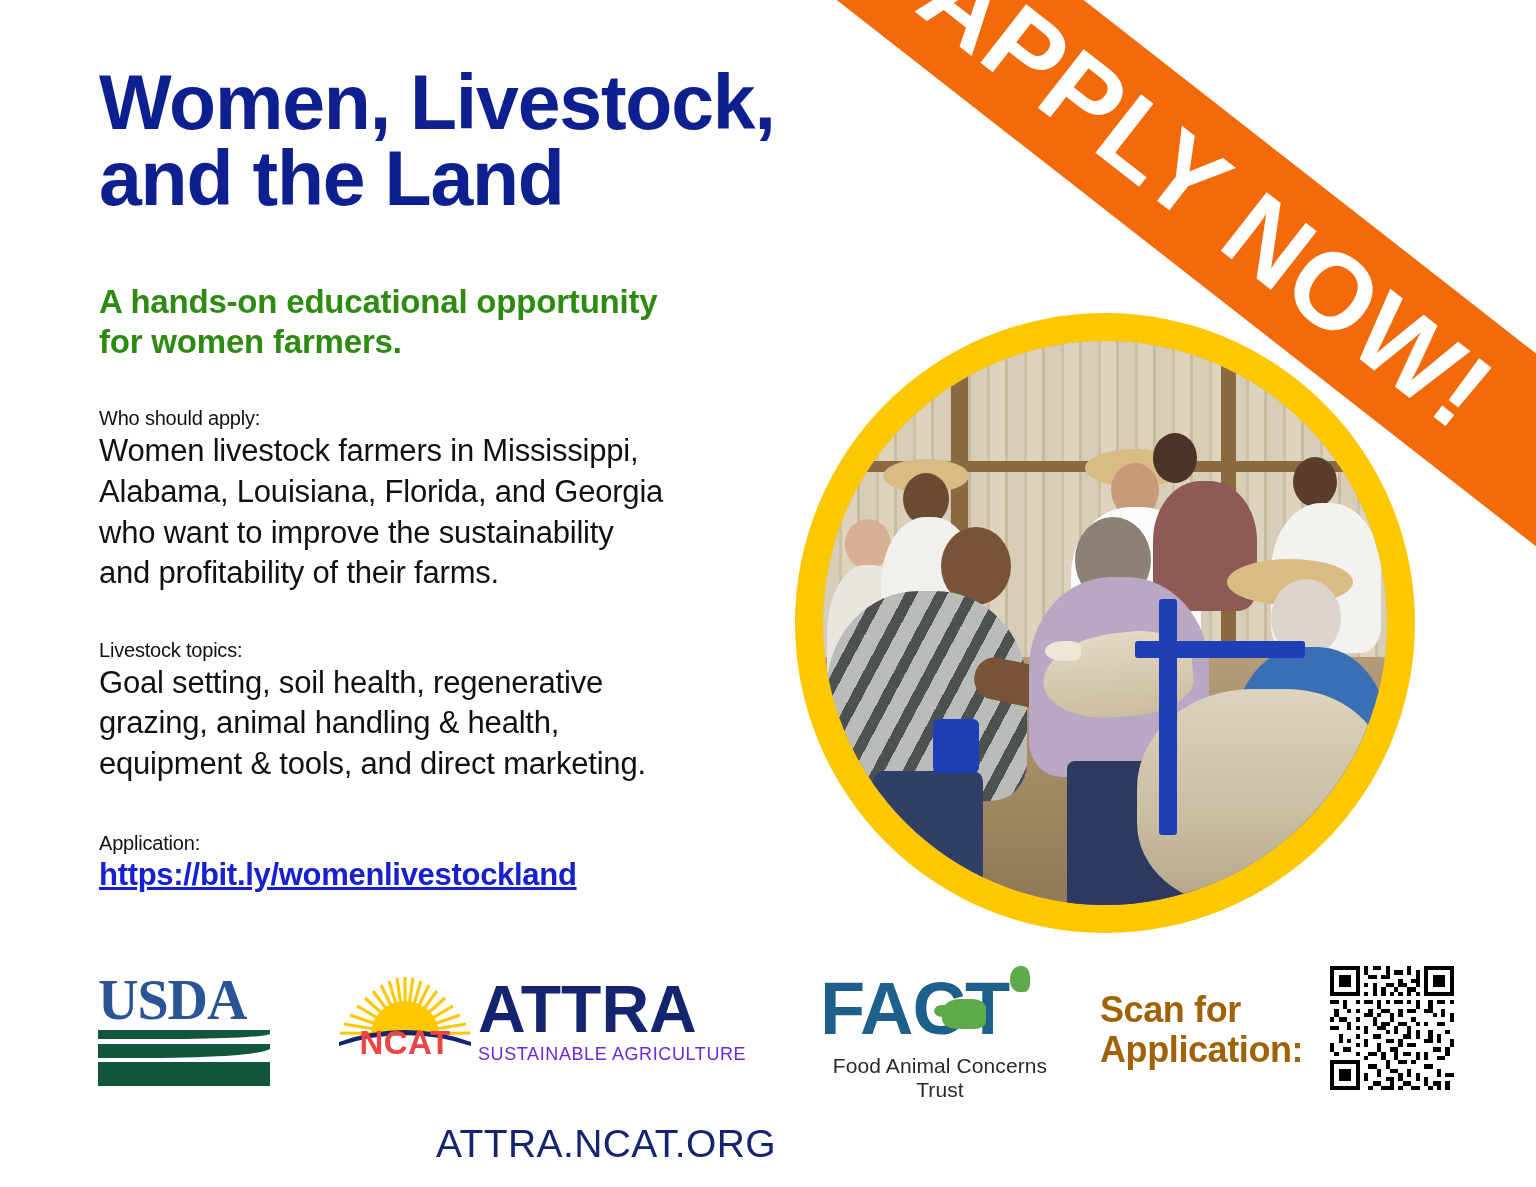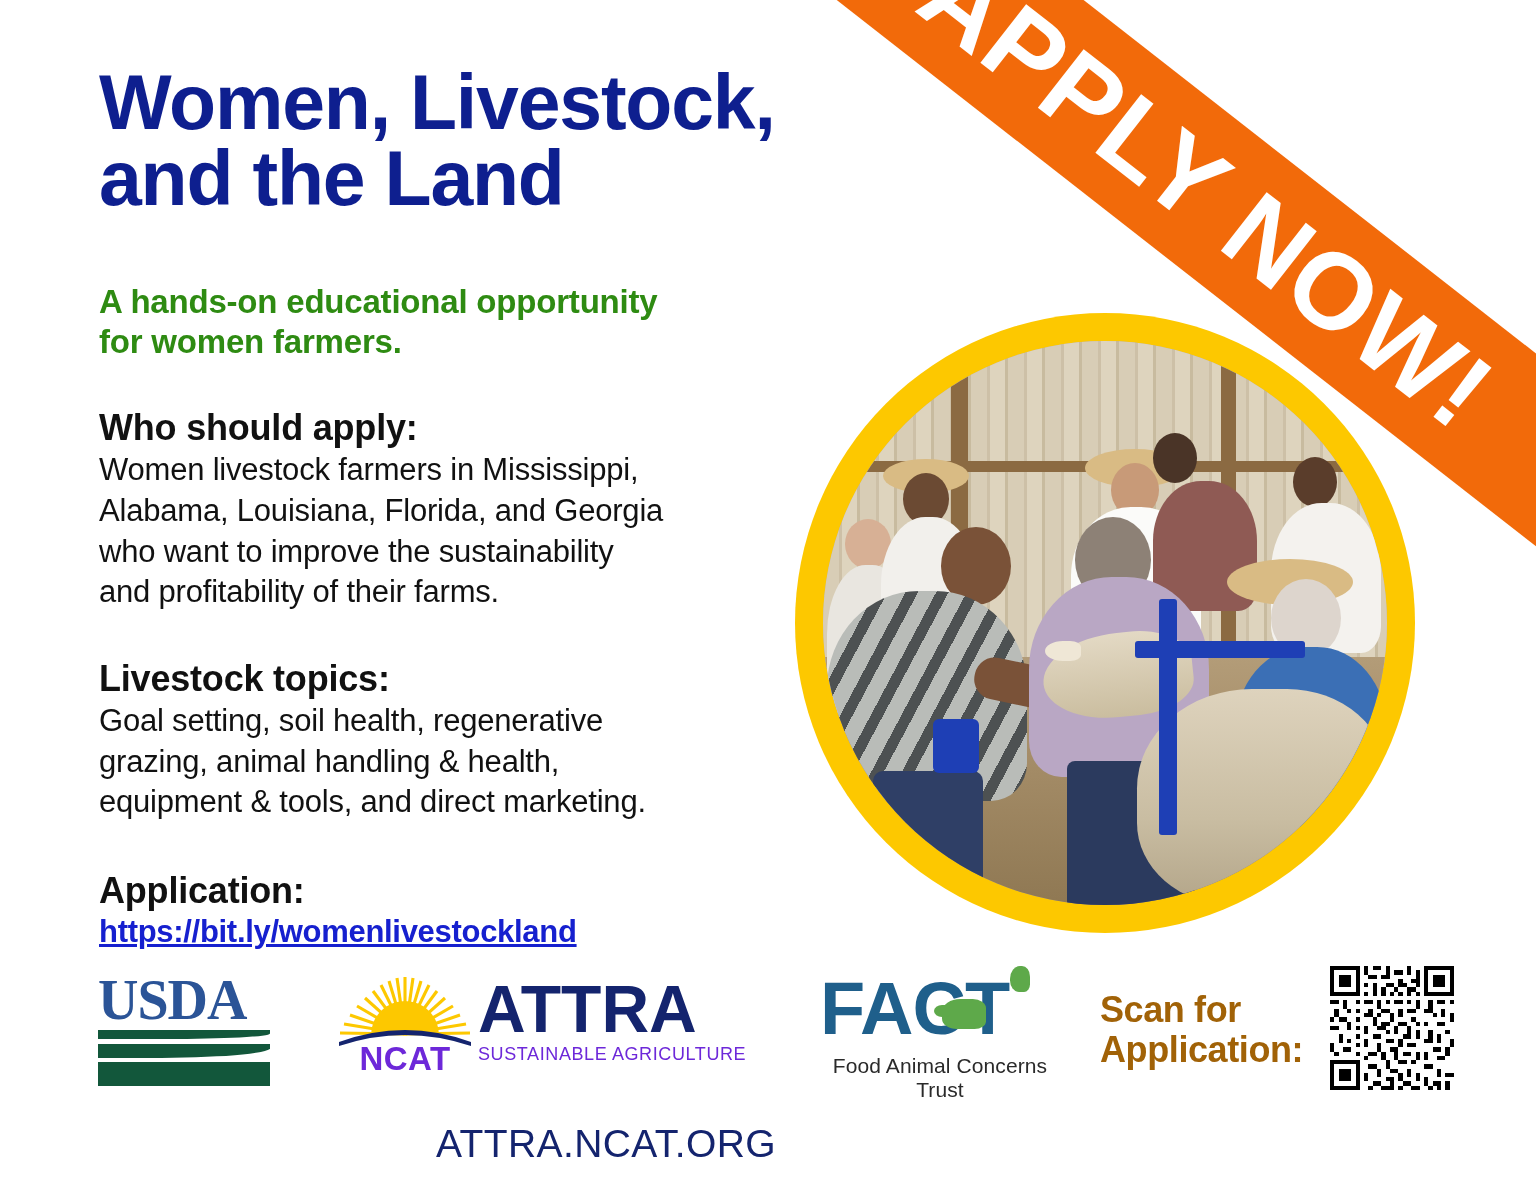--- a/index.html
+++ b/index.html
@@ -71,22 +71,22 @@
     white-space: pre-line;
     letter-spacing: -0.2px;
     max-width: 680px;
   }
 
   .section {
     margin-top: 44px;
     color: #111111;
   }
   .section-heading {
-    font-size: 36px;
-    font-weight: bold;
+    font-size: 20px;
+    font-weight: normal;
     line-height: 1.2;
     margin: 0 0 1px 0;
     letter-spacing: -0.2px;
   }
   .section-body {
     font-size: 31px;
     font-weight: normal;
     line-height: 1.31;
     margin: 0;
     white-space: pre-line;
@@ -195,24 +195,24 @@
   .usda-band {
     position: absolute;
     background: #12573B;
   }
 
   
   #ncat-logo { position: absolute; left: 335px; top: 14px; width: 140px; height: 110px; }
   #ncat-sun { position: absolute; left: 0; top: 0; width: 140px; height: 72px; }
   #ncat-word {
     position: absolute;
-    left: 0; top: 68px;
+    left: 0; top: 52px;
     width: 140px;
     text-align: center;
-    color: #6d28d9;
+    color: #ef4444;
     font-size: 33px;
     font-weight: bold;
     letter-spacing: 0.5px;
     line-height: 1;
   }
 
   
   #attra-logo { position: absolute; left: 478px; top: 18px; width: 272px; height: 106px; }
   #attra-word {
     color: #14246E;

